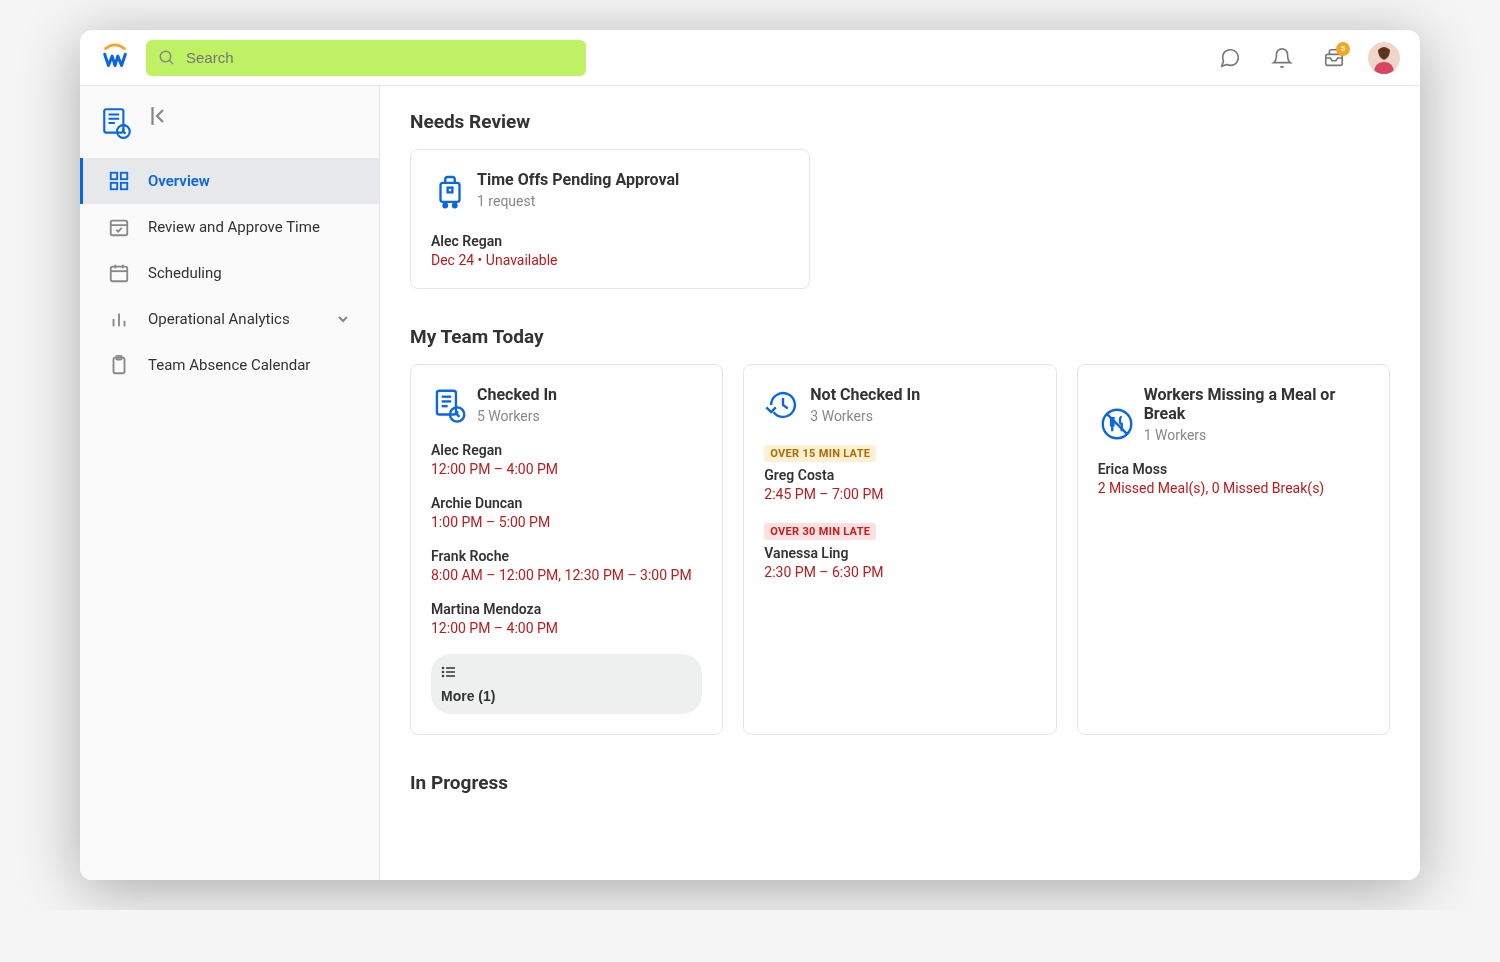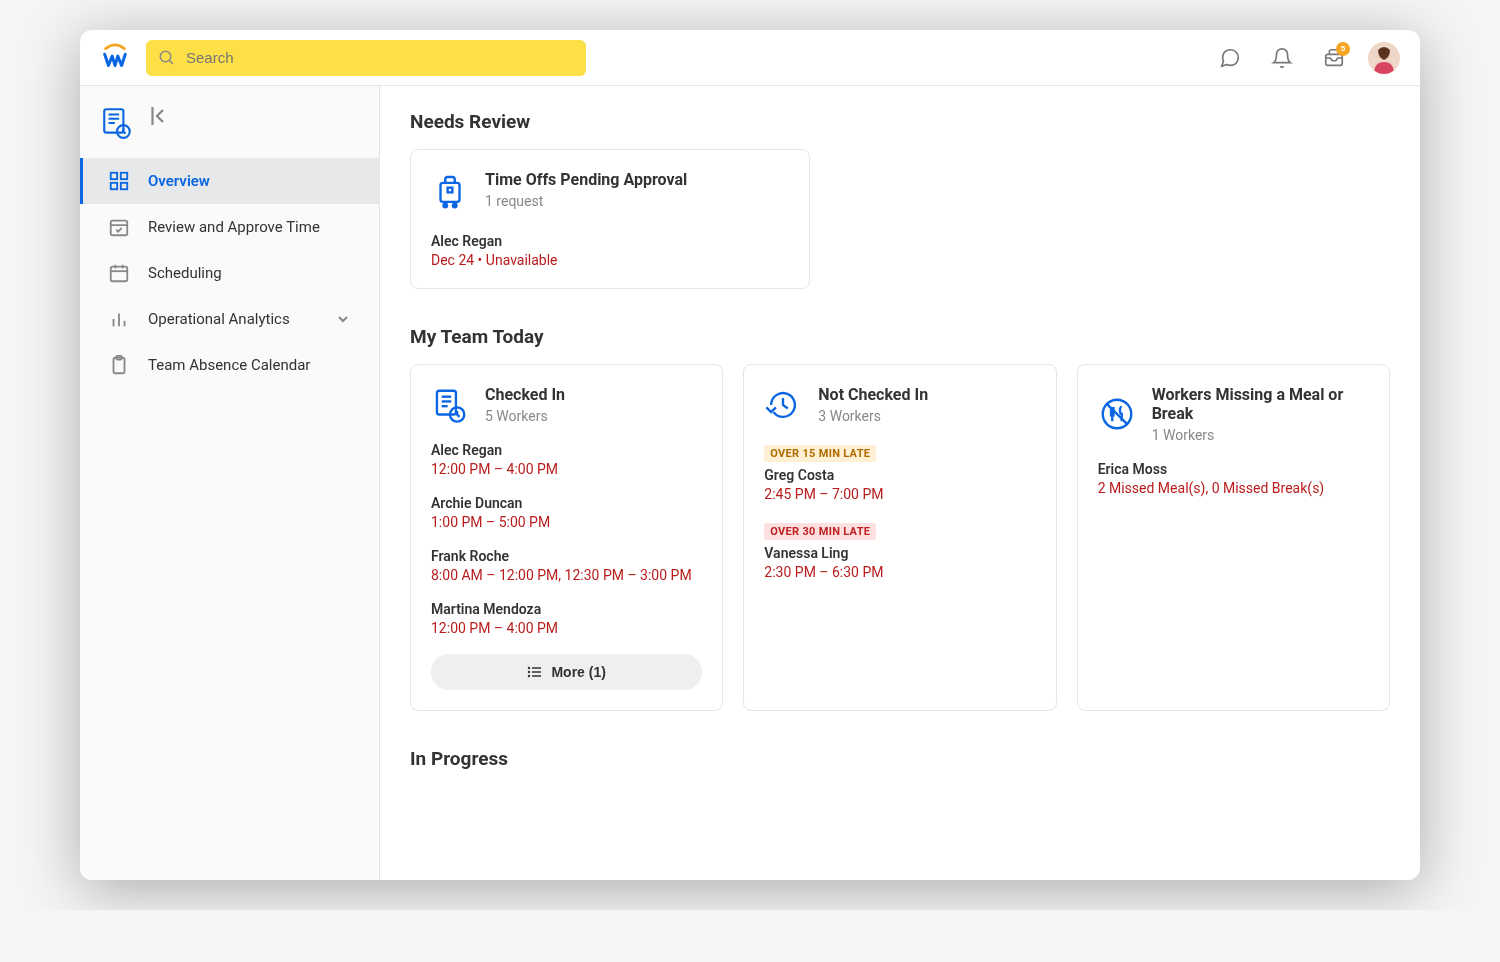--- a/index.html
+++ b/index.html
@@ -1,20 +1,20 @@
 <!DOCTYPE html>
 <html><head>
 <meta charset="utf-8">
 <style>
 *{margin:0;padding:0;box-sizing:border-box;}
 body{font-family:-apple-system,BlinkMacSystemFont,"Segoe UI",Roboto,sans-serif;background:#f5f5f5;display:flex;justify-content:center;align-items:flex-start;padding:30px;}
 .app-window{width:1340px;height:850px;background:#fff;border-radius:12px;box-shadow:0 10px 60px rgba(0,0,0,0.3);overflow:hidden;display:flex;flex-direction:column;}
 .topbar{height:56px;display:flex;align-items:center;padding:0 20px;border-bottom:1px solid #e6e6e8;gap:16px;}
 .logo{width:30px;height:30px;display:flex;align-items:center;justify-content:center;}
-.search-wrap{flex:0 0 440px;background:#fde047;border-radius:6px;height:36px;display:flex;align-items:center;padding:0 12px;gap:10px;}
+.search-wrap{flex:0 0 440px;background:#bef264;border-radius:6px;height:36px;display:flex;align-items:center;padding:0 12px;gap:10px;}
 .search-wrap input{border:none;background:transparent;outline:none;font-size:15px;flex:1;color:#555;}
 .topbar-spacer{flex:1;}
 .top-icon{width:36px;height:36px;display:flex;align-items:center;justify-content:center;cursor:pointer;position:relative;color:#777;}
 .top-icon svg{width:22px;height:22px;}
 .badge-dot{position:absolute;top:2px;right:2px;width:14px;height:14px;background:#f5a623;border-radius:50%;display:flex;align-items:center;justify-content:center;font-size:8px;color:#fff;font-weight:bold;}
 .avatar{width:32px;height:32px;border-radius:50%;overflow:hidden;cursor:pointer;}
 .body{flex:1;display:flex;min-height:0;}
 .sidebar{width:300px;background:#fafafa;border-right:1px solid #e6e6e8;display:flex;flex-direction:column;}
 .sidebar-header{display:flex;align-items:flex-start;padding:18px 20px 18px 20px;gap:14px;}
 .hub-icon{width:34px;height:34px;flex-shrink:0;margin-top:2px;}
@@ -25,34 +25,34 @@
 .nav-item.active{background:#e6e8ea;color:#0a66e3;font-weight:600;}
 .nav-item.active::before{content:"";position:absolute;left:0;top:0;bottom:0;width:3px;background:#0a66e3;}
 .nav-icon{width:22px;height:22px;display:flex;align-items:center;justify-content:center;color:#888;}
 .nav-item.active .nav-icon{color:#0a66e3;}
 .nav-label{flex:1;}
 .chevron{width:16px;height:16px;color:#888;}
 .main{flex:1;overflow-y:auto;padding:24px 30px;}
 .section-title{font-size:19px;font-weight:700;color:#333;margin-bottom:16px;}
 .card{background:#fff;border:1px solid #e4e5e7;border-radius:8px;padding:20px;}
 .review-card{width:400px;margin-bottom:36px;}
-.card-heading{display:flex;gap:16px;align-items:center;margin-bottom:24px;}
+.card-heading{display:flex;gap:8px;align-items:flex-end;margin-bottom:24px;}
 .card-icon{width:38px;height:38px;flex-shrink:0;}
 .card-title{font-size:16px;font-weight:700;color:#333;margin-bottom:4px;}
 .card-sub{font-size:14px;color:#888;}
 .person-name{font-size:14px;font-weight:600;color:#333;margin-bottom:3px;}
 .person-detail{font-size:14px;color:#b91c1c;}
 .team-grid{display:flex;gap:20px;margin-bottom:36px;}
 .team-card{flex:1;min-width:0;}
 .team-card .card-heading{margin-bottom:18px;}
 .worker-block{margin-bottom:18px;}
 .late-badge{display:inline-block;font-size:11px;font-weight:700;letter-spacing:0.3px;padding:2px 6px;border-radius:3px;margin-bottom:5px;}
 .late-15{background:#fff0d4;color:#b06c00;}
 .late-30{background:#ffe0e0;color:#c02020;}
-.more-btn{width:100%;background:#eeefef;border:none;border-radius:20px;padding:10px;font-size:14px;font-weight:600;color:#333;display:flex;align-items:flex-start;justify-content:center;gap:8px;cursor:pointer;margin-top:8px;}
+.more-btn{width:100%;background:#eeefef;border:none;border-radius:20px;padding:10px;font-size:14px;font-weight:600;color:#333;display:flex;align-items:flex-start;justify-content:center;gap:8px;cursor:pointer;margin-top:8px;flex-direction:column;}
 .more-btn svg{width:16px;height:16px;}
 </style>
 </head>
 <body>
 
 <div class="app-window">
 
   <div class="topbar">
     <div class="logo">
       <svg viewBox="0 0 32 32">

